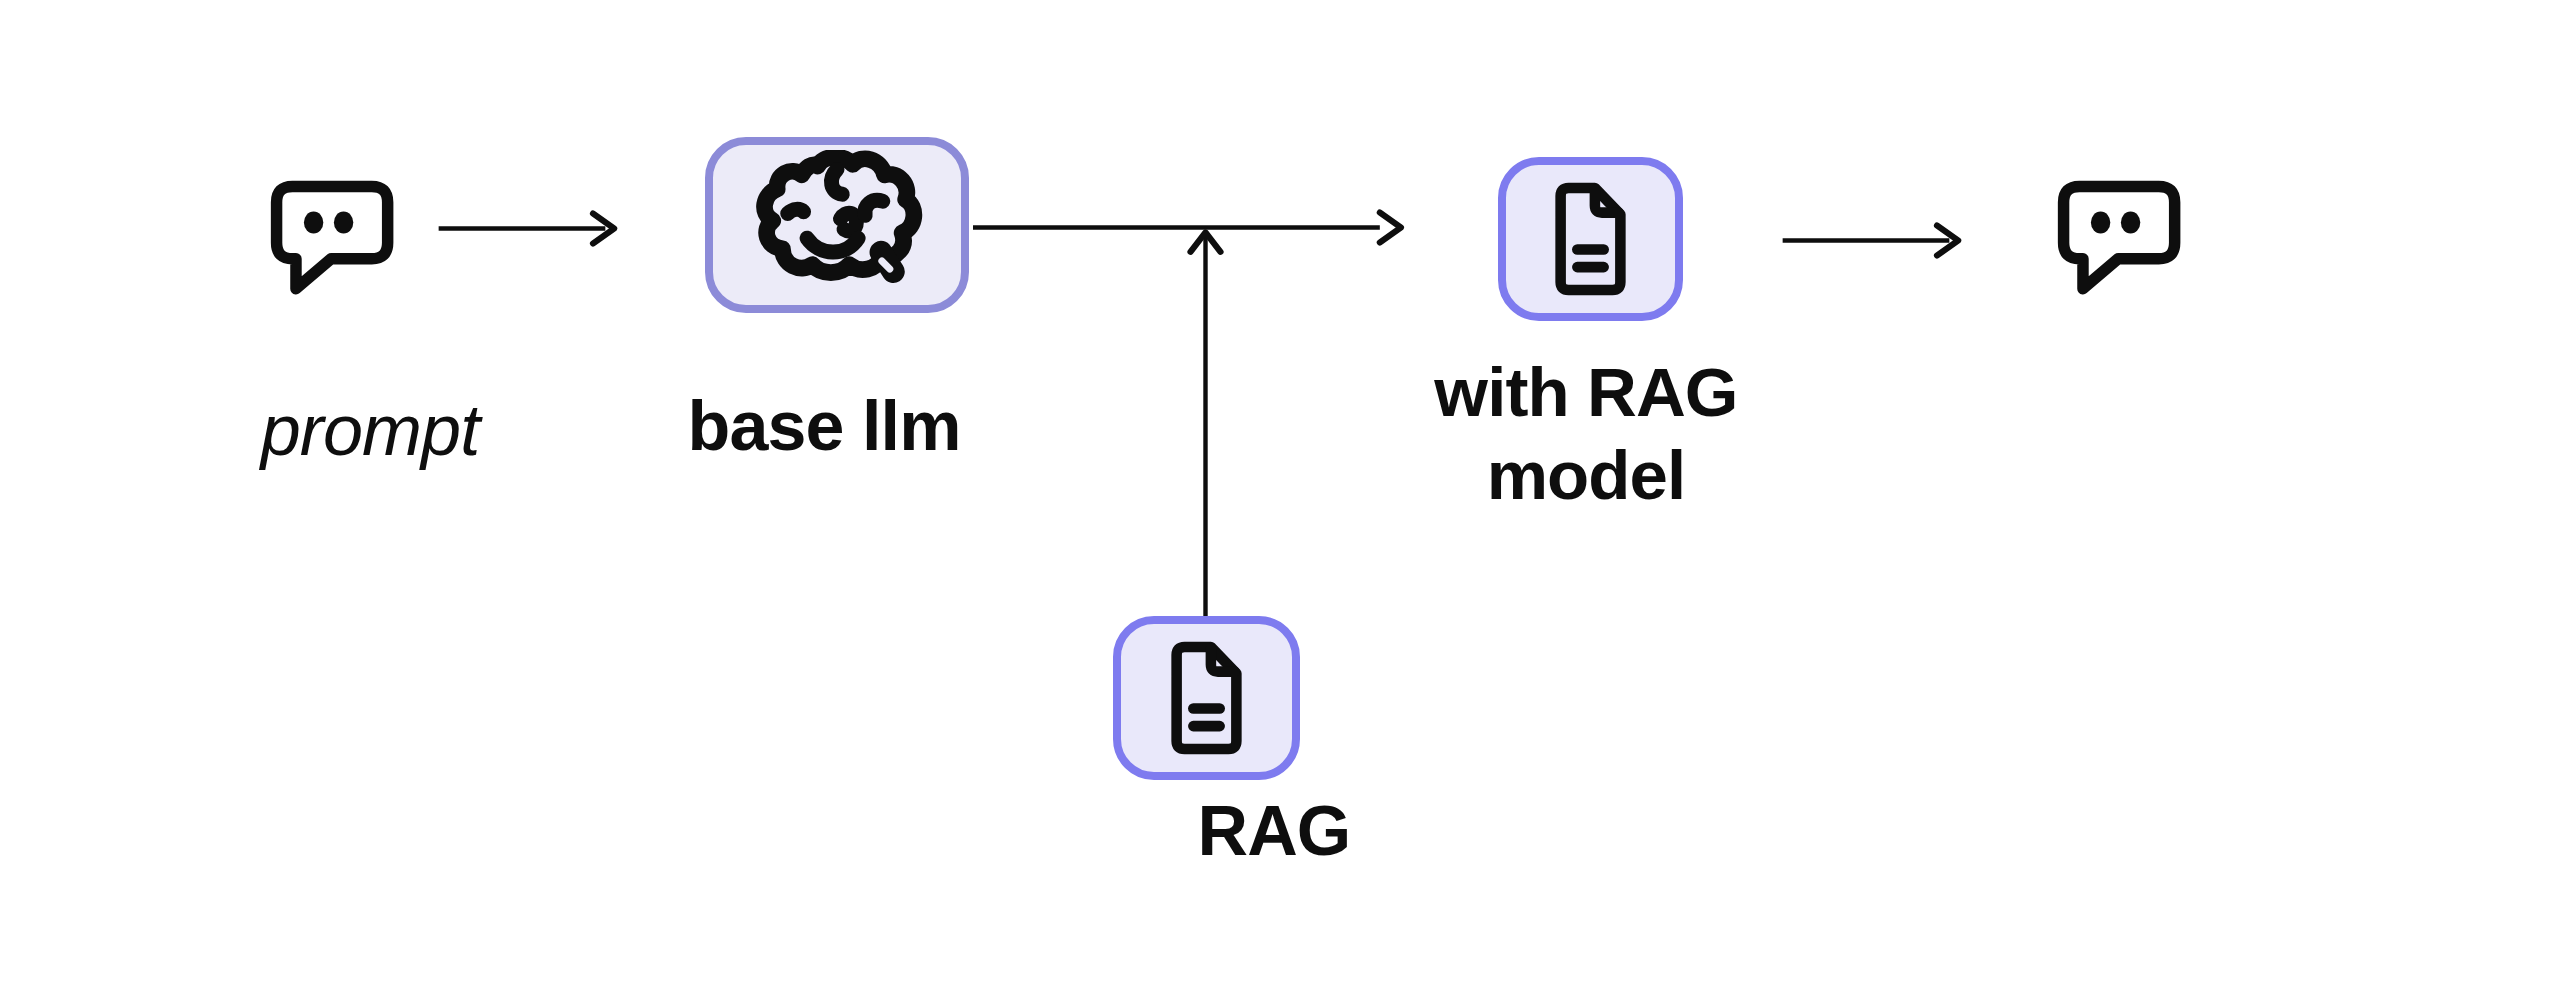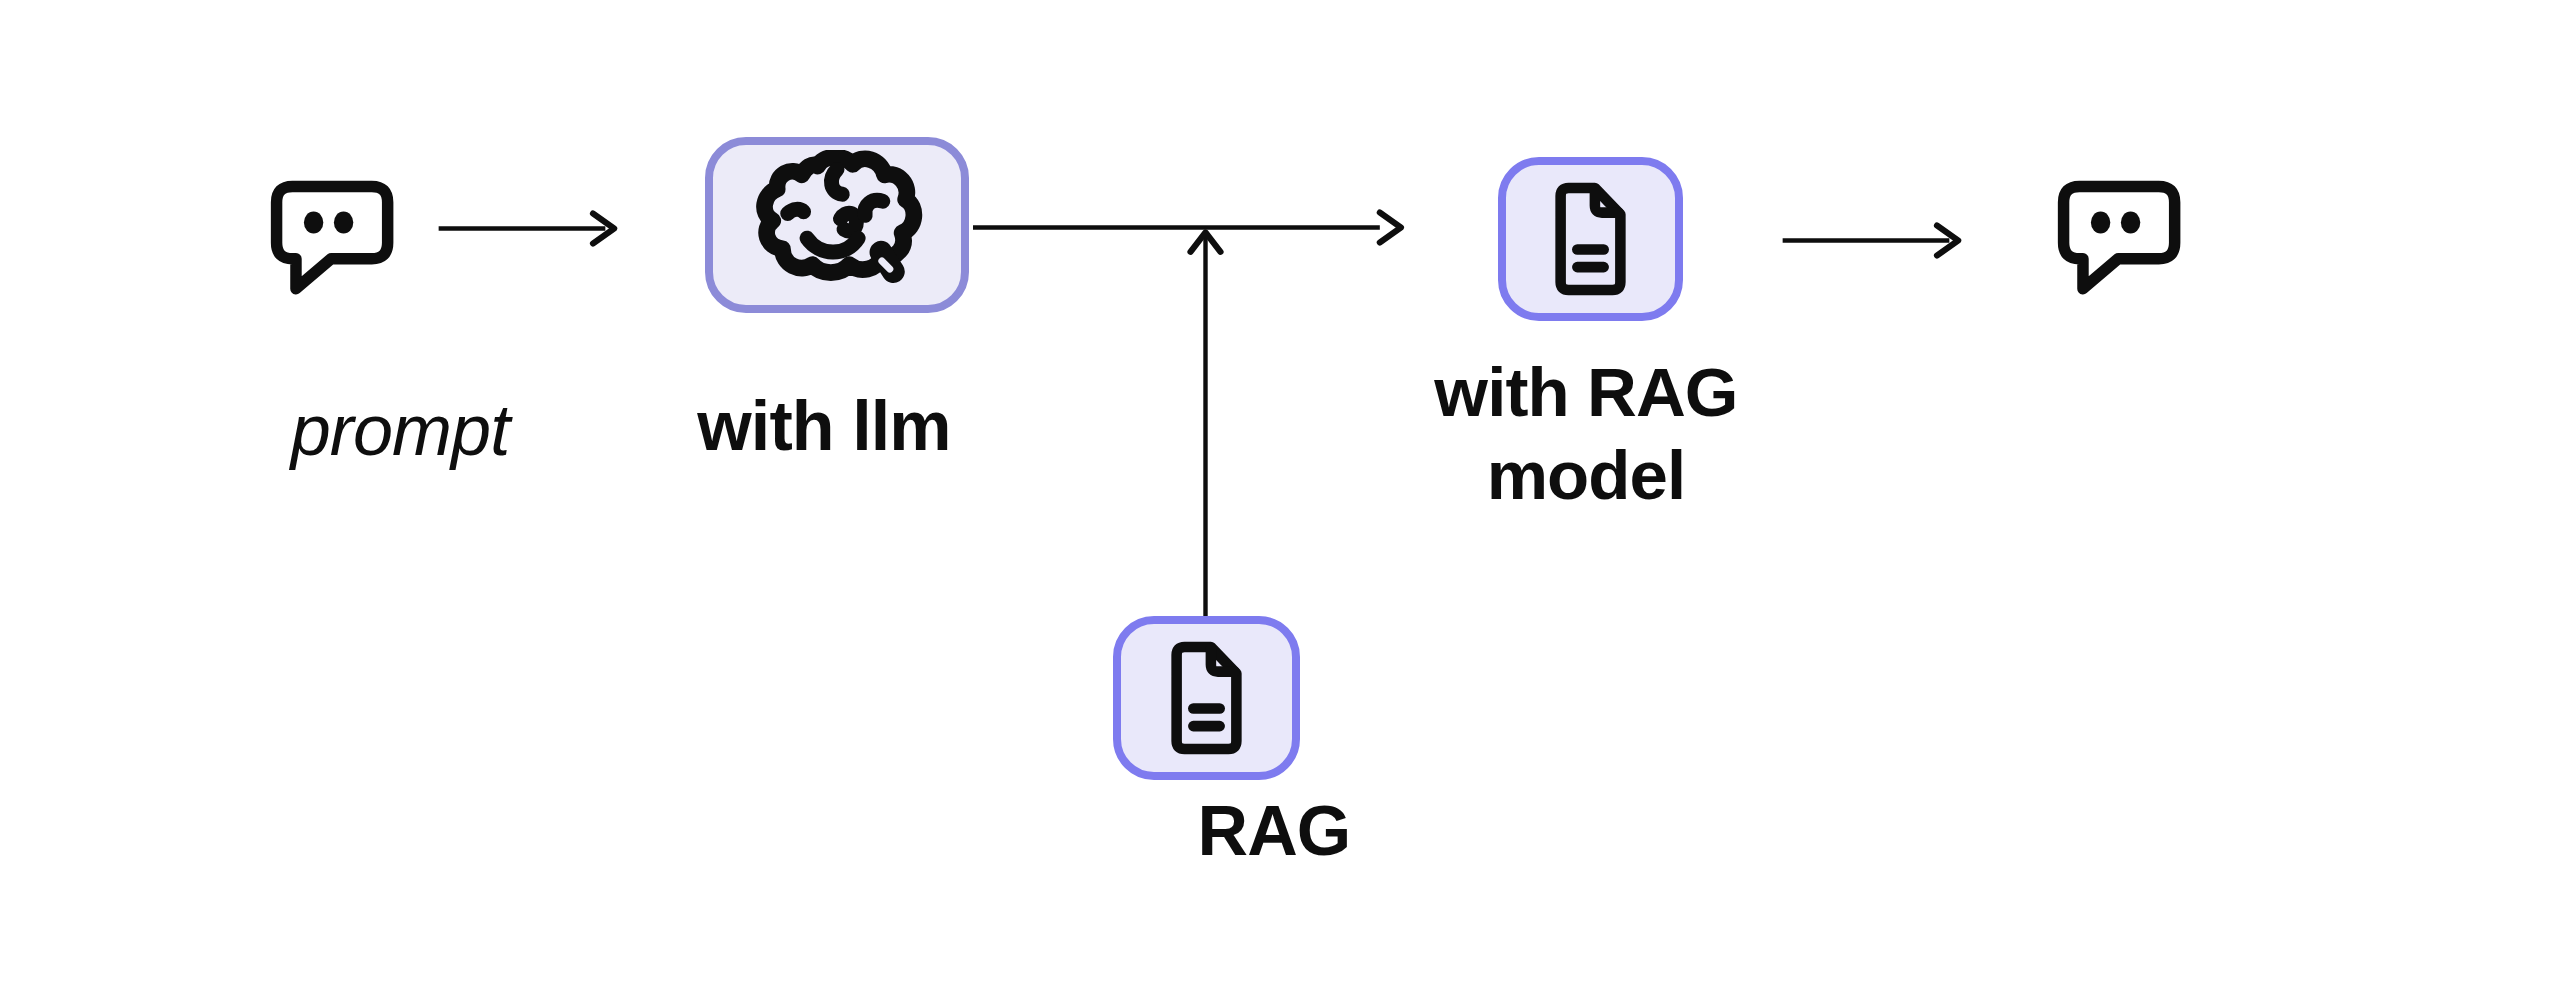--- a/index.html
+++ b/index.html
@@ -65,41 +65,41 @@
 <body>
 
 <div class="canvas">
 
   <svg class="abs" style="left:266px; top:174px;" width="134" height="128" viewBox="0 0 152 145">
     <path class="ink-stroke" stroke-width="13" stroke-linejoin="round" stroke-linecap="round" fill="#ffffff" d="M 30,14 H 120 Q 138,14 138,32 V 78 Q 138,96 120,96 H 74 L 34,130 V 96 H 30 Q 12,96 12,78 V 32 Q 12,14 30,14 Z"></path>
     <ellipse cx="54" cy="55" rx="11" ry="12.5" fill="#0e0e0e"></ellipse>
     <ellipse cx="88" cy="55" rx="11" ry="12.5" fill="#0e0e0e"></ellipse>
   </svg>
 
-  <div class="lbl lbl-italic" style="left:370px; top:389px;margin-left:30px;">prompt</div>
+  <div class="lbl lbl-italic" style="left:370px; top:389px;">prompt</div>
 
   <svg class="abs" style="left:436px; top:208px;" width="187" height="41" viewBox="0 0 212 46">
     <line class="ink-stroke" x1="3" y1="23" x2="192" y2="23" stroke-width="5"></line>
     <path class="ink-stroke" stroke-width="7" stroke-linecap="round" stroke-linejoin="round" d="M 178,6 L 202,23 L 178,40"></path>
   </svg>
 
   <div class="node-box brain-style" style="left:705px; top:137px; width:264px; height:176px;">
     <svg width="176" height="150" viewBox="0 0 200 170">
       <path class="ink-stroke" stroke-width="19" stroke-linejoin="round" stroke-linecap="round" d="M 60,28 C 48,18 30,28 32,44 C 16,50 12,72 27,80 C 14,90 20,110 38,112 C 38,130 58,140 72,130 C 82,142 104,142 114,130 C 126,140 146,136 150,122 C 168,124 180,110 174,94 C 190,88 192,64 178,56 C 184,40 170,24 154,28 C 150,10 128,4 118,16 C 106,4 84,6 78,18 C 72,14 64,20 60,28 Z"></path>
       <path class="ink-stroke" stroke-width="17" stroke-linecap="round" d="M 100,22 C 90,32 92,48 106,50"></path>
       <path class="ink-stroke" stroke-width="17" stroke-linecap="round" d="M 104,78 C 110,68 122,70 122,82 C 122,90 114,94 108,90"></path>
       <path class="ink-stroke" stroke-width="17" stroke-linecap="round" d="M 152,58 C 140,54 130,62 132,74"></path>
       <path class="ink-stroke" stroke-width="17" stroke-linecap="round" d="M 66,100 C 80,120 110,122 124,100"></path>
       <path class="ink-stroke" stroke-width="17" stroke-linecap="round" d="M 44,72 C 50,66 58,66 62,70"></path>
       <path stroke="#0e0e0e" stroke-width="26" stroke-linecap="round" fill="none" d="M 150,116 L 164,138"></path>
       <path stroke="#ecebf8" stroke-width="8" stroke-linecap="round" fill="none" d="M 151,126 L 160,135"></path>
     </svg>
   </div>
 
-  <div class="lbl lbl-bold" style="left:824px; top:386px;">with llm</div>
+  <div class="lbl lbl-bold" style="left:824px; top:386px;">base llm</div>
 
   <svg class="abs" style="left:973px; top:207px;" width="435" height="41" viewBox="0 0 494 46">
     <line class="ink-stroke" x1="0" y1="23" x2="462" y2="23" stroke-width="5"></line>
     <path class="ink-stroke" stroke-width="7" stroke-linecap="round" stroke-linejoin="round" d="M 462,6 L 486,23 L 462,40"></path>
   </svg>
 
   <svg class="abs" style="left:1186px; top:228px;" width="39" height="389" viewBox="0 0 44 441">
     <line class="ink-stroke" x1="22" y1="8" x2="22" y2="441" stroke-width="5"></line>
     <path class="ink-stroke" stroke-width="7" stroke-linecap="round" stroke-linejoin="round" d="M 5,27 L 22,5 L 39,27"></path>
   </svg>

